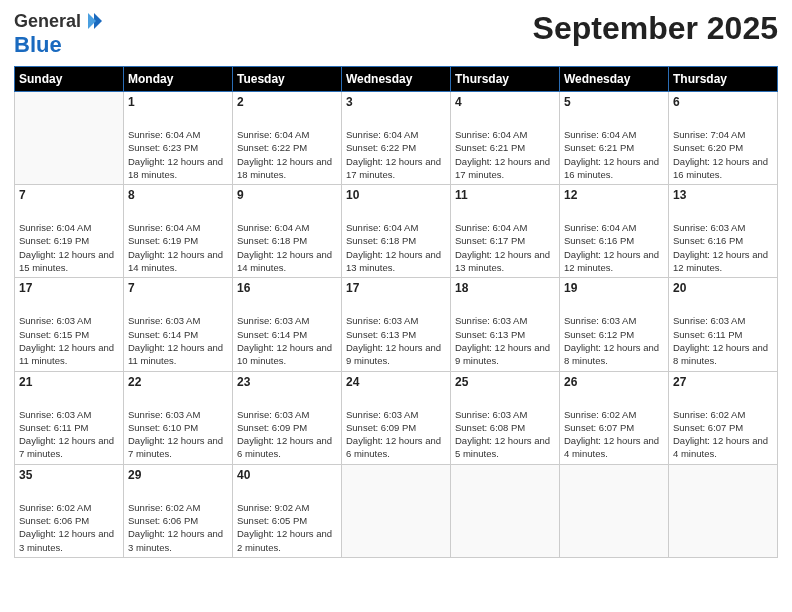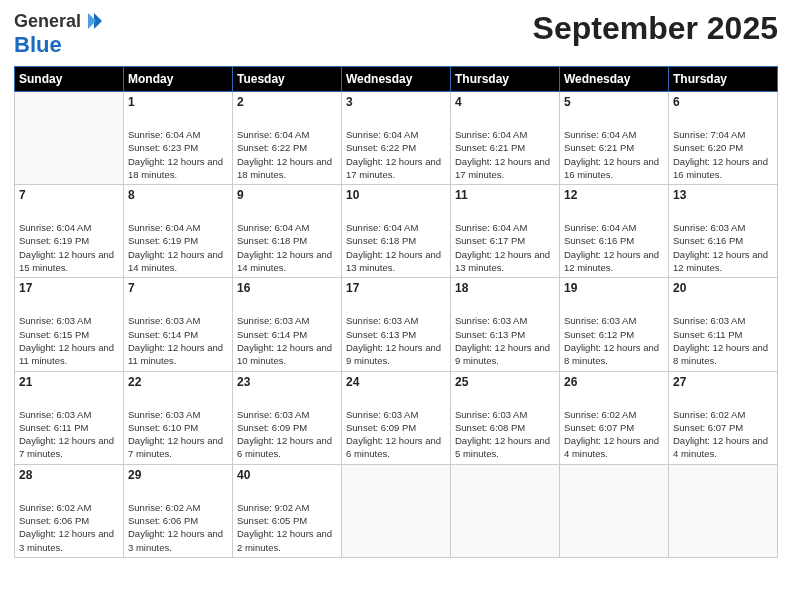--- a/index.html
+++ b/index.html
@@ -323,21 +323,21 @@
           <td>
             <span class="day-number">27</span>
             <div class="day-info">Sunrise: 6:02 AM
 Sunset: 6:07 PM
 Daylight: 12 hours
 and 4 minutes.</div>
           </td>
         </tr>
         <tr>
           <td>
-            <span class="day-number">28</span>
+            <span class="day-number">35</span>
             <div class="day-info">Sunrise: 6:02 AM
 Sunset: 6:06 PM
 Daylight: 12 hours
 and 3 minutes.</div>
           </td>
           <td>
             <span class="day-number">29</span>
             <div class="day-info">Sunrise: 6:02 AM
 Sunset: 6:06 PM
 Daylight: 12 hours

